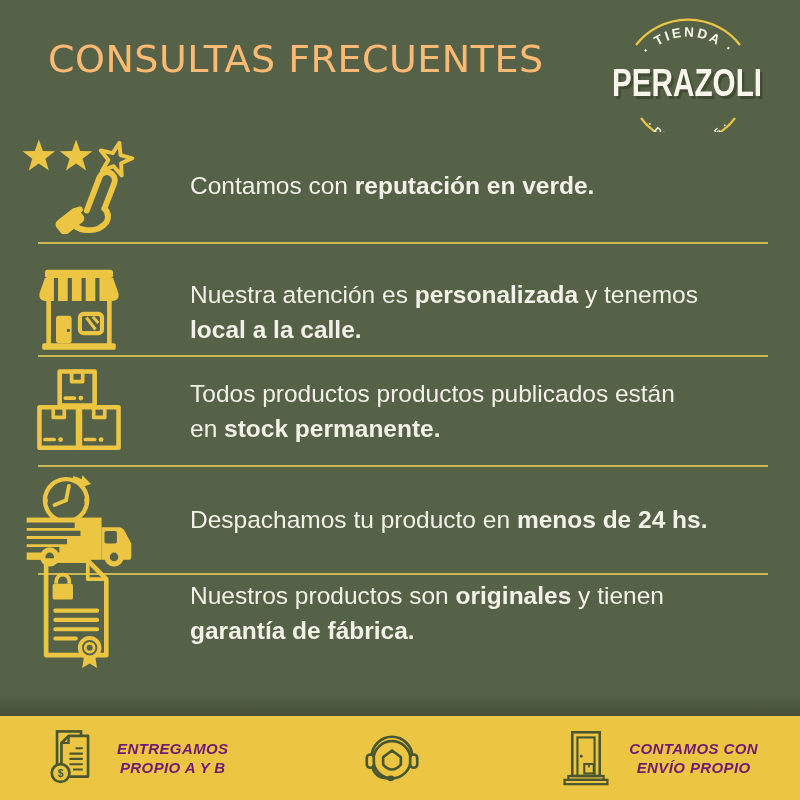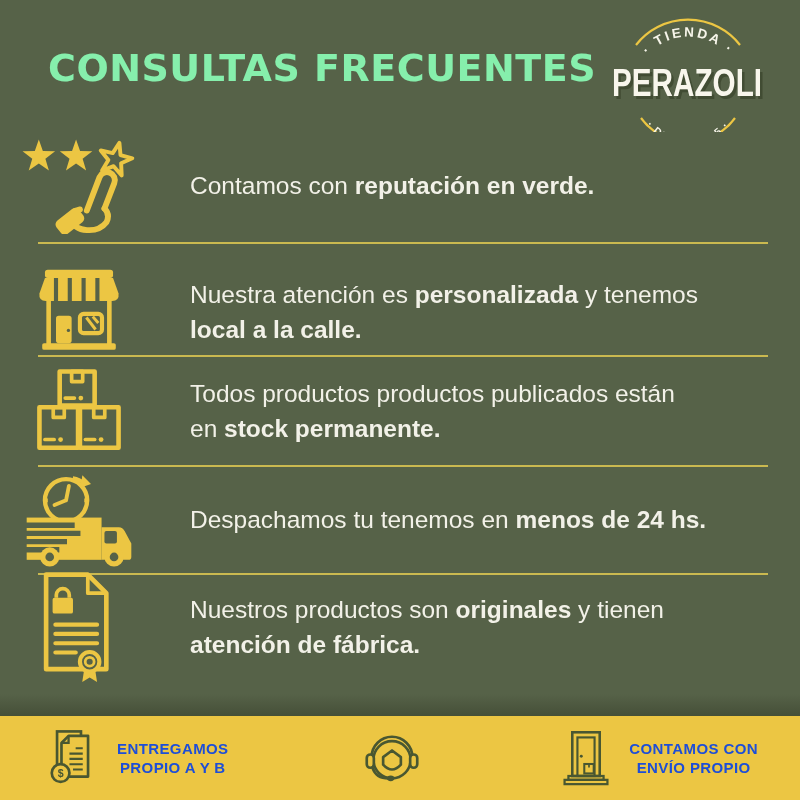--- a/index.html
+++ b/index.html
@@ -3,33 +3,33 @@
 <meta charset="utf-8">
 <style>
   html,body{margin:0;padding:0;background:#2f3526;}
   .canvas{
     position:relative;width:800px;height:800px;overflow:hidden;
     background:#566248;
     font-family:"Liberation Sans","DejaVu Sans",sans-serif;
   }
   
   .page-title{
-    position:absolute;left:48px;top:46px;
+    position:absolute;left:48px;top:37px;
     font-family:"DejaVu Sans","Liberation Sans",sans-serif;
-    font-size:38px;font-weight:700;letter-spacing:.5px;
-    color:#86efac;
+    font-size:38px;font-weight:400;letter-spacing:.5px;
+    color:#fdba74;
   }
   .logo{position:absolute;right:24px;top:12px;width:180px;height:120px;}
   
   .row{position:absolute;left:0;width:800px;display:flex;align-items:center;}
   .row-1{top:128px;height:114px;}
   .row-2{top:244px;height:135px;}
   .row-3{top:357px;height:108px;}
   .row-4{top:467px;height:105px;}
-  .row-5{top:566px;height:122px;}
+  .row-5{top:552px;height:122px;}
   .icon-box{width:158px;flex:0 0 158px;display:flex;justify-content:center;align-items:center;}
   .row-text{
     margin-left:32px;width:540px;
     color:#f2f1e8;font-size:24.5px;line-height:35px;font-weight:400;
   }
   .row-text .b{font-weight:700;}
   .sep{
     position:absolute;left:38px;width:730px;height:0;
     border-top:2px solid rgba(222,201,82,.85);
   }
@@ -39,21 +39,21 @@
     position:absolute;left:0;top:694px;width:800px;height:22px;
     background:linear-gradient(to bottom, rgba(38,44,26,0), rgba(38,44,26,.35));
   }
   .footer{
     position:absolute;left:0;top:716px;width:800px;height:84px;
     background:#ecc643;display:flex;align-items:center;justify-content:space-between;
     padding:0 42px;box-sizing:border-box;
   }
   .f-item{display:flex;align-items:center;gap:13px;}
   .f-text{
-    color:#1d4ed8;font-size:15px;line-height:19px;font-weight:700;
+    color:#701a75;font-size:15px;line-height:19px;font-weight:700;font-style:italic;
     letter-spacing:.4px;text-align:center;white-space:nowrap;
   }
 </style>
 </head>
 <body>
 
 <div class="canvas">
 
   <div class="page-title">CONSULTAS FRECUENTES</div>
 
@@ -153,38 +153,38 @@
           <path d="M0,56 H58 M6,64.5 H64 M0,73 H50 M6,81.5 H42"></path>
         </g>
         <path d="M86,58 H104 Q108,58 110,62 L117,75 V89 Q117,92 114,92 H86 Z" fill="#ecc643"></path>
         <rect x="89" y="62" width="13" height="13" rx="2" fill="#566248"></rect>
         <circle cx="32" cy="89" r="10" fill="#ecc643"></circle>
           <circle cx="32" cy="89" r="4.5" fill="#566248"></circle>
         <circle cx="99" cy="89" r="10" fill="#ecc643"></circle>
           <circle cx="99" cy="89" r="4.5" fill="#566248"></circle>
       </svg>
     </div>
-    <p class="row-text"><span>Despachamos tu tenemos en </span><span class="b">menos de 24 hs.</span></p>
+    <p class="row-text"><span>Despachamos tu producto en </span><span class="b">menos de 24 hs.</span></p>
   </div>
   <div class="sep sep-4"></div>
 
   <div class="row row-5">
     <div class="icon-box">
       <svg width="88" height="116" viewBox="0 0 95 125">
         <path d="M12,6 H57 L77,26 V108 H12 Z" stroke="#ecc643" stroke-width="5" fill="none" stroke-linejoin="round"></path>
         <path d="M57,6 V26 H77" stroke="#ecc643" stroke-width="4" fill="none" stroke-linejoin="round"></path>
         <path d="M23,31 V28 a7,7 0 0 1 14,0 v3" stroke="#ecc643" stroke-width="4" fill="none"></path>
         <rect x="19" y="31" width="22" height="17" rx="2" fill="#ecc643"></rect>
         <path d="M22,60 H67 M22,70 H67 M22,80 H67 M22,90 H44" stroke="#ecc643" stroke-width="4.5" stroke-linecap="round"></path>
         <circle cx="59" cy="100" r="10.5" fill="#566248" stroke="#ecc643" stroke-width="4.5"></circle>
         <circle cx="59" cy="100" r="4.8" fill="none" stroke="#ecc643" stroke-width="3"></circle>
         <path d="M53,109 L51,122 L59,117 L67,122 L65,109 Z" fill="#ecc643"></path>
       </svg>
     </div>
-    <p class="row-text"><span>Nuestros productos son </span><span class="b">originales</span><span> y tienen</span><br><span class="b">atención de fábrica.</span></p>
+    <p class="row-text"><span>Nuestros productos son </span><span class="b">originales</span><span> y tienen</span><br><span class="b">garantía de fábrica.</span></p>
   </div>
 
   <div class="footer-shadow"></div>
   <div class="footer">
 
     <div class="f-item">
       <svg width="62" height="62" viewBox="0 0 70 70">
         <rect x="17" y="5" width="27" height="42" fill="none" stroke="#495731" stroke-width="3"></rect>
         <path d="M30,10 H52 V56 H22 V18 Z" fill="#ecc643" stroke="#495731" stroke-width="3" stroke-linejoin="round"></path>
         <path d="M30,10 V18 H22" fill="none" stroke="#495731" stroke-width="2.6"></path>

